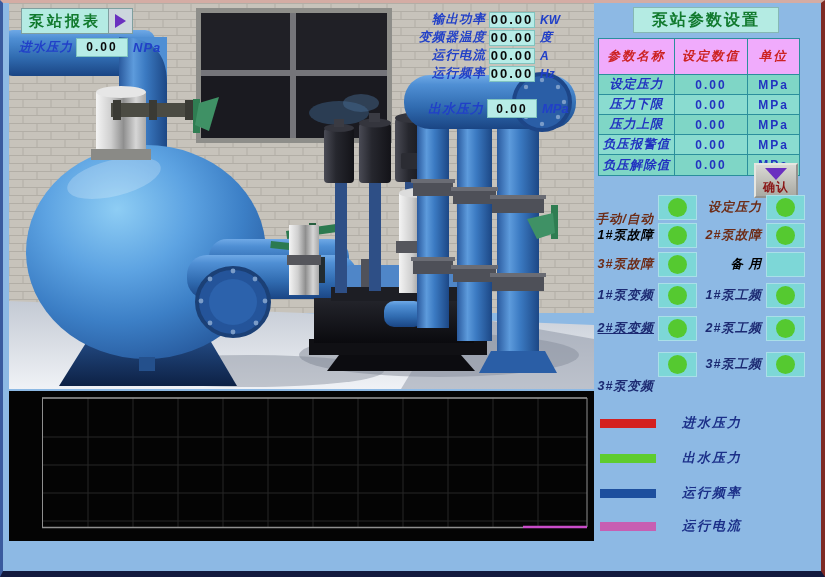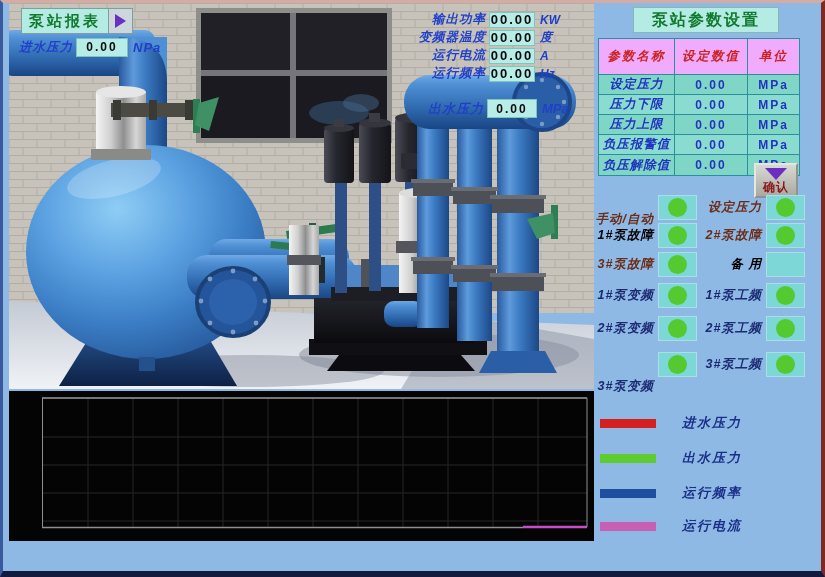--- a/index.html
+++ b/index.html
@@ -435,21 +435,21 @@
         <span class="led on" style="background: rgb(85, 201, 48);"></span>
       </span>
   </div>
   <div class="ind" style="left:697px;top:280px;width:105px">
     <span class="ind-label" style="color: rgb(28, 42, 114);">1#泵工频</span>
     <span class="led-box">
         <span class="led on" style="background: rgb(85, 201, 48);"></span>
       </span>
   </div>
   <div class="ind" style="left:590px;top:313px;width:104px">
-    <span class="ind-label" style="color: rgb(28, 42, 114);">2#泵变频</span>
+    <span class="ind-label" style="color: rgb(28, 42, 114); text-decoration: underline;">2#泵变频</span>
     <span class="led-box">
         <span class="led on" style="background: rgb(85, 201, 48);"></span>
       </span>
   </div>
   <div class="ind" style="left:697px;top:313px;width:105px">
     <span class="ind-label" style="color: rgb(28, 42, 114);">2#泵工频</span>
     <span class="led-box">
         <span class="led on" style="background: rgb(85, 201, 48);"></span>
       </span>
   </div>

